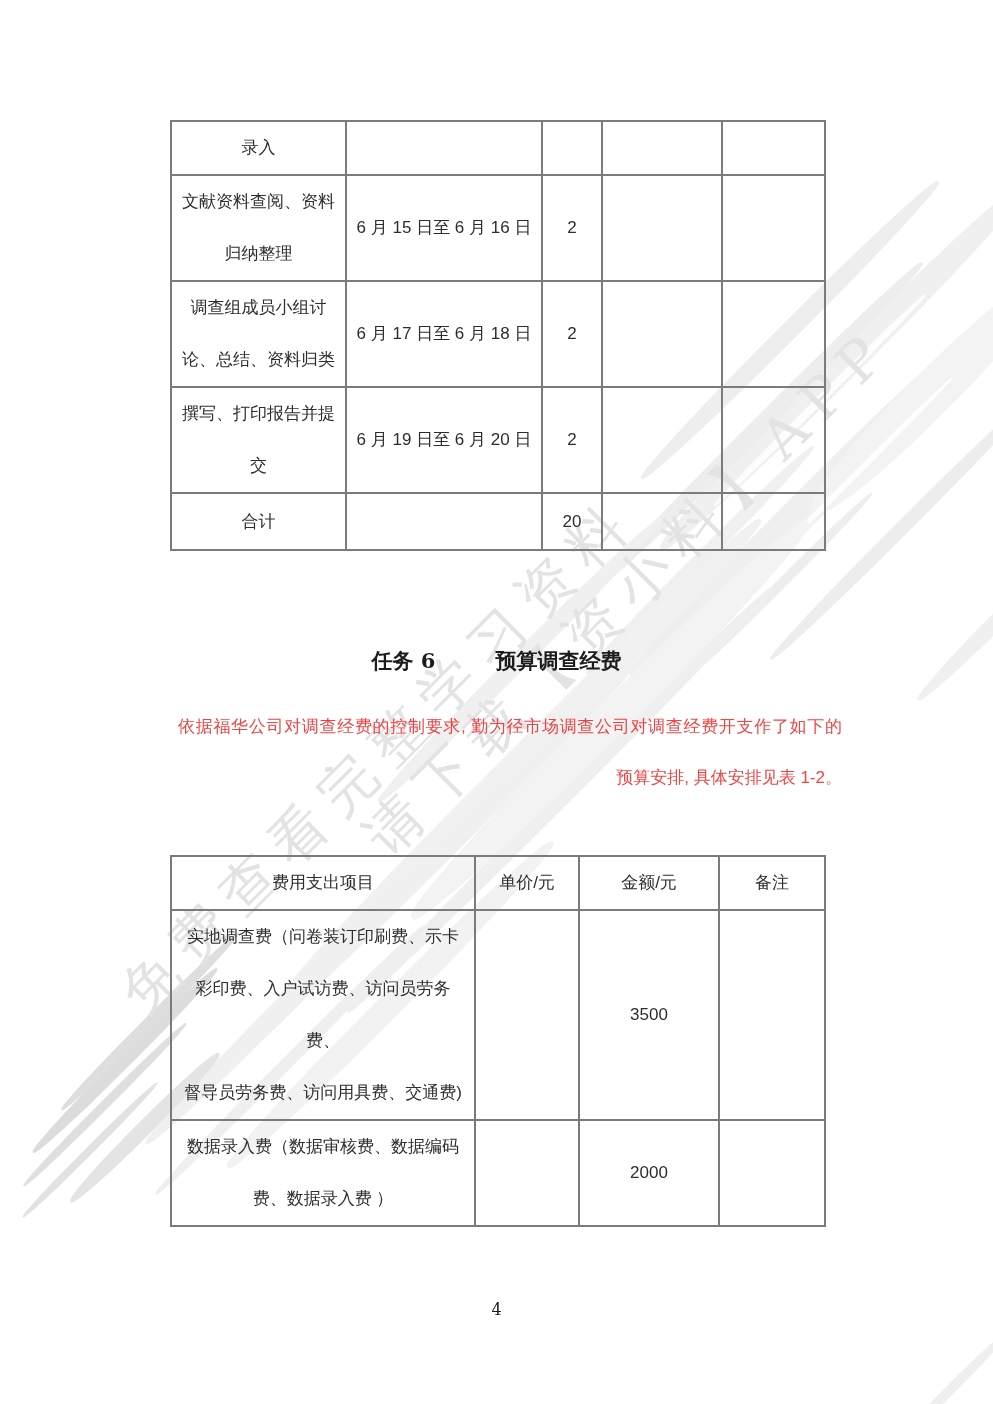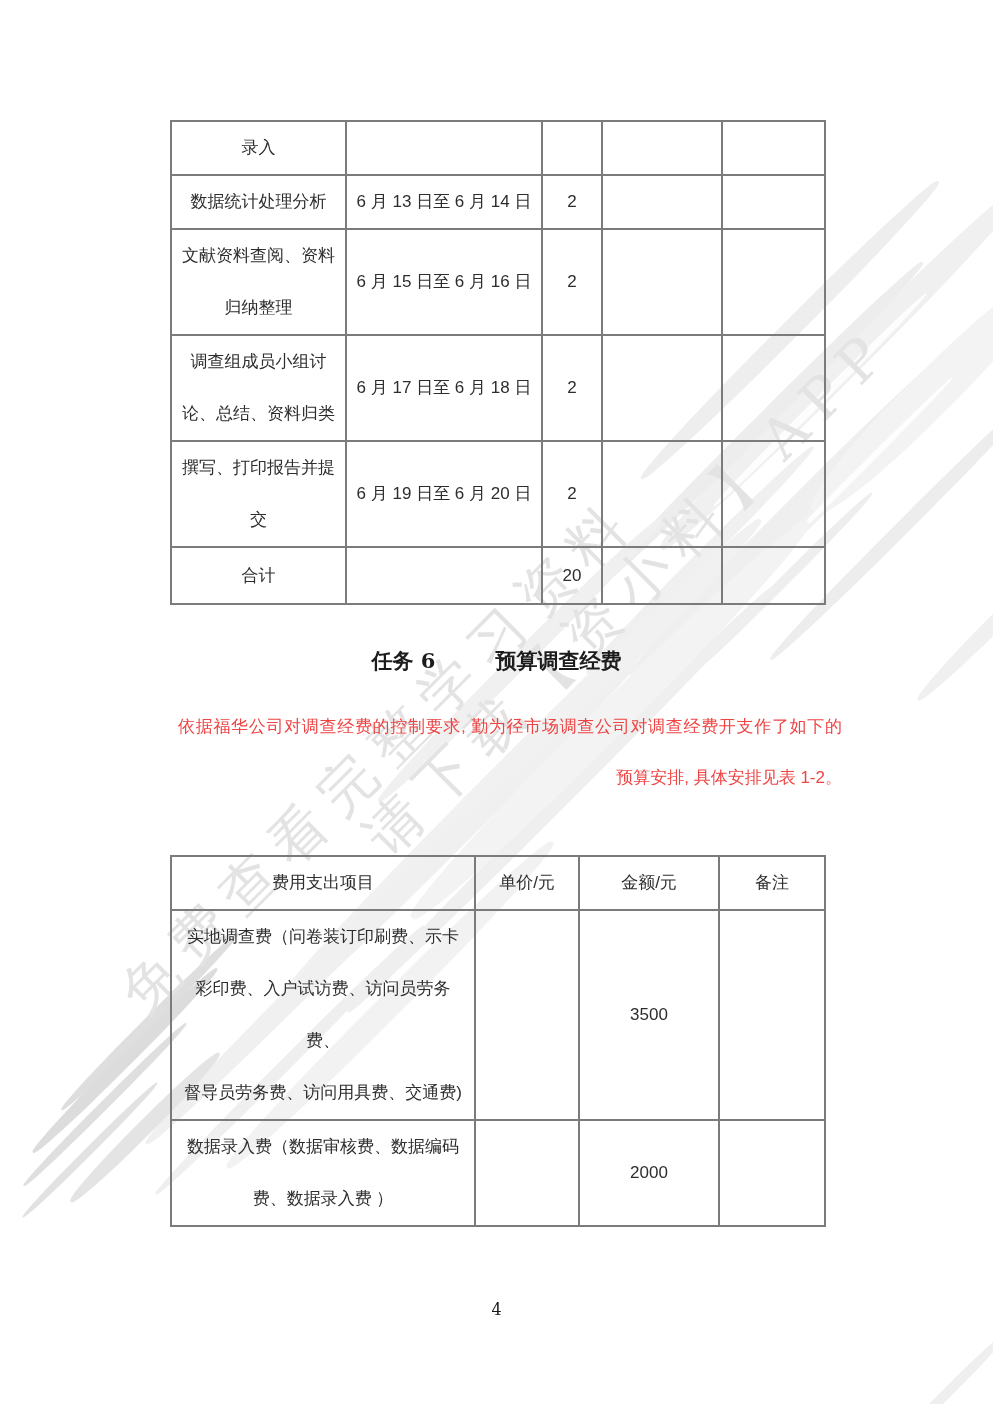--- a/index.html
+++ b/index.html
@@ -112,27 +112,20 @@
           <col style="width:103px">
       </colgroup>
       <tbody>
         <tr style="height:52px;">
           <td class="wrap">录入</td>
           <td class="nowrap"></td>
           <td></td>
           <td></td>
           <td></td>
         </tr>
-        <tr style="height:53px;">
-          <td class="wrap">数据统计处理分析</td>
-          <td class="nowrap">6 月 13 日至 6 月 14 日</td>
-          <td>2</td>
-          <td></td>
-          <td></td>
-        </tr>
         <tr style="height:105px;padding-left:20px;">
           <td class="wrap">文献资料查阅、资料
 归纳整理</td>
           <td class="nowrap">6 月 15 日至 6 月 16 日</td>
           <td>2</td>
           <td></td>
           <td></td>
         </tr>
         <tr style="height:83px;">
           <td class="wrap">调查组成员小组讨

